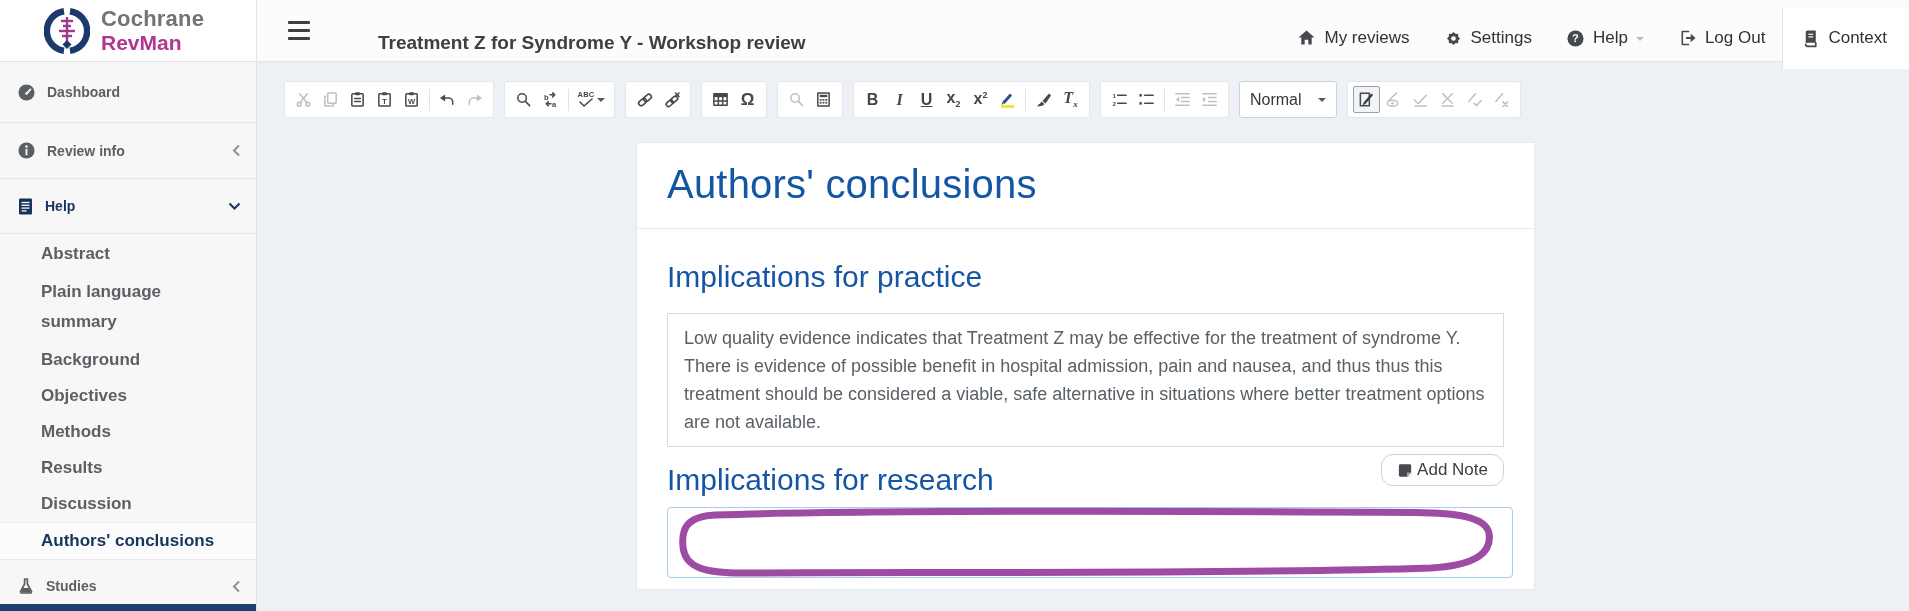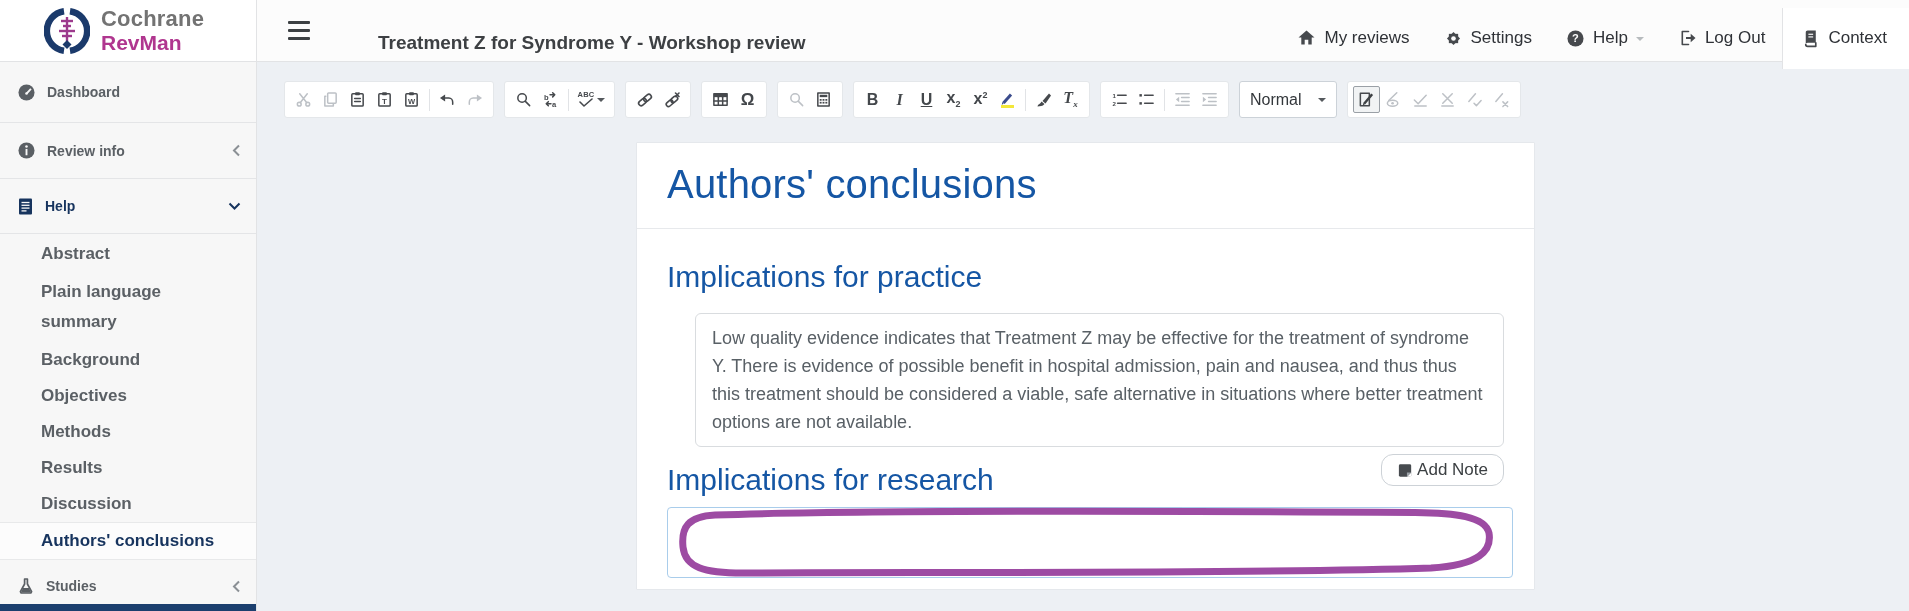--- a/index.html
+++ b/index.html
@@ -68,22 +68,22 @@
   .sel-caret { width:0; height:0; border:4.5px solid transparent; border-top-color:#55595d; margin-top:5px; }
 
   
   .card { position:absolute; left:379px; top:80px; width:899px; height:448px;
     background:#fff; border:1px solid #e5e8ec; border-radius:1px; }
   .card-title { height:86px; padding:19px 30px 0; border-bottom:1px solid #e7e9ec; }
   .card-title h1 { font-size:40px; font-weight:400; color:#1556a4; letter-spacing:.2px; }
   .card-body { padding:0 30px; }
   .card-body h2 { font-size:30px; font-weight:400; color:#1556a4; }
   .h2-practice { margin-top:30px; line-height:36px; }
-  .para-box { margin-top:18px; border:1px solid #d9dcdf; border-radius:6px; background:#fff;
-    padding:10px 16px; cursor:text;margin-left:28px; }
+  .para-box { margin-top:18px; border:1px solid #d9dcdf; border-radius:0; background:#fff;
+    padding:10px 16px; cursor:text; }
   .para-box p { font-size:18px; line-height:28px; color:#596066; }
   .research-row { position:relative; margin-top:7px; }
   .research-row h2 { padding-top:8px; line-height:36px; }
   .add-note-btn { position:absolute; top:0; right:0; height:32px; background:#fff;
     border:1px solid #cdd2d7; border-radius:12px; display:flex; align-items:center; gap:3px;
     padding:0 15px; font-size:17px; color:#3c4043; cursor:pointer; font-family:"Liberation Sans",sans-serif; }
   .field-zone { position:relative; margin-top:9px; height:76px; }
   .empty-field { position:absolute; left:0; top:0; width:846px; height:71px;
     background:#fff; border:1px solid #a9cdeb; border-radius:4px; cursor:text; }
   .annotation-svg { position:absolute; left:-12px; top:-8px; pointer-events:none; }

